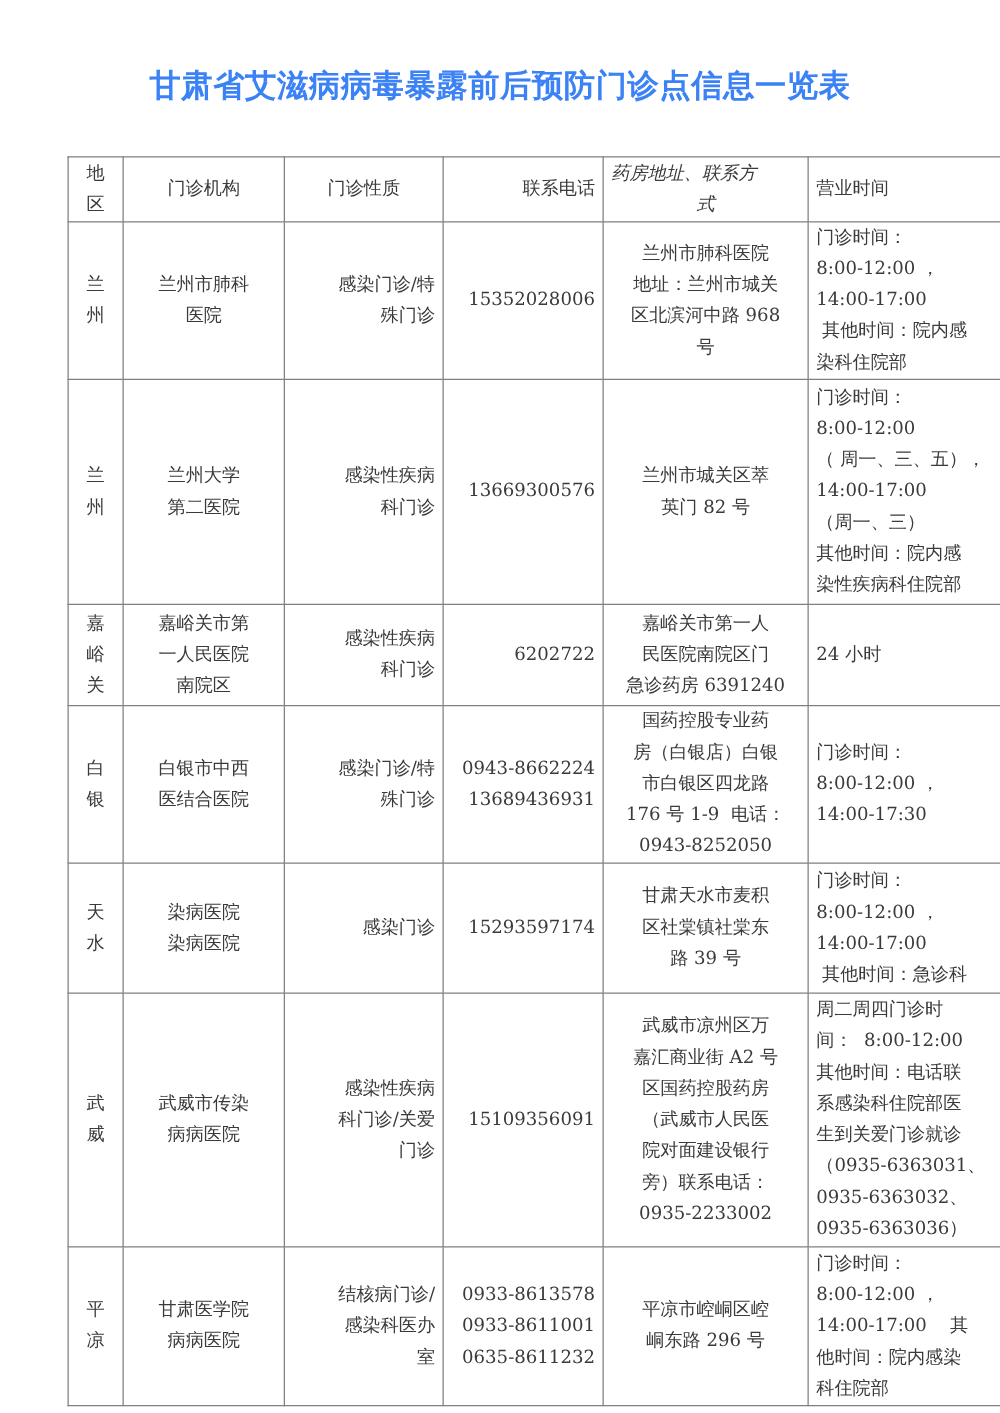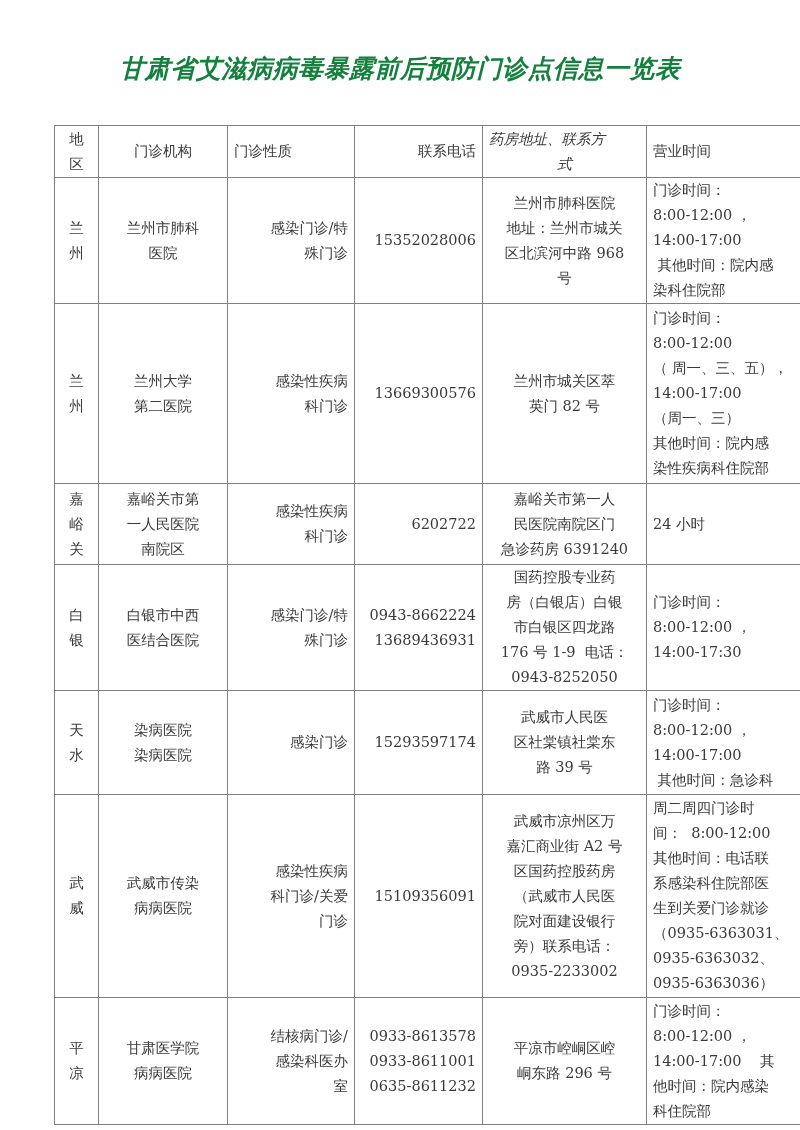--- a/index.html
+++ b/index.html
@@ -1,17 +1,17 @@
 <!DOCTYPE html>
 <html><head>
 <meta charset="utf-8">
 <style>
   html, body { margin: 0; padding: 0; background: #ffffff; }
   body { width: 800px; height: 1130px; position: relative; overflow: hidden; font-family: "DejaVu Serif", "Liberation Serif", serif; color: #333; }
-  .title { position: absolute; top: 52px; left: 0; width: 800px; text-align: center; font-family: "DejaVu Sans", "Liberation Sans", sans-serif; font-weight: bold; font-size: 25px; color: #15803d; letter-spacing: 0.5px; font-style: italic; }
+  .title { position: absolute; top: 52px; left: 0; width: 800px; text-align: center; font-family: "DejaVu Sans", "Liberation Sans", sans-serif; font-weight: bold; font-size: 25px; color: #3b82f6; letter-spacing: 0.5px; }
   table.grid { position: absolute; left: 54px; top: 125px; border-collapse: collapse; table-layout: fixed; width: 696px; }
   table.grid td, table.grid th { border: 1.5px solid #808080; font-weight: normal; font-size: 14.5px; line-height: 25px; color: #3a3a3a; padding: 0 6px; vertical-align: middle; word-break: break-all; }
   .c0 { width: 43px; text-align: center; padding: 0 !important; }
   .c1 { width: 116px; text-align: center; }
   .c2 { width: 114px; text-align: right; }
   .c3 { width: 115px; text-align: right; }
   .c4 { width: 151px; text-align: center; }
   .c5 { width: 156px; text-align: left; }
   th.c1, th.c2, th.c3, th.c4, th.c5 { }
   th.c4 { text-align: left; padding-left: 8px; font-style: italic; }
@@ -24,21 +24,21 @@
 <div class="title">甘肃省艾滋病病毒暴露前后预防门诊点信息一览表</div>
 
 <table class="grid">
   <thead>
     <tr style="height:52px">
       <th class="c0">
         <span class="line">地</span>
         <span class="line">区</span>
       </th>
       <th class="c1">门诊机构</th>
-      <th class="c2" style="text-align:left">门诊性质</th>
+      <th class="c2" style="text-align:center">门诊性质</th>
       <th class="c3">联系电话</th>
       <th class="c4">
         <span class="line">药房地址、联系方</span>
         <span class="line" style="text-align:center">式</span>
       </th>
       <th class="c5">营业时间</th>
     </tr>
   </thead>
   <tbody id="tbody">
       <tr style="height: 125px;">
@@ -167,21 +167,21 @@
           <span class="line">染病医院</span>
           <span class="line">染病医院</span>
         </td>
         <td class="c2">
           <span class="line">感染门诊</span>
         </td>
         <td class="c3">
           <span class="line">15293597174</span>
         </td>
         <td class="c4">
-          <span class="line">武威市人民医</span>
+          <span class="line">甘肃天水市麦积</span>
           <span class="line">区社棠镇社棠东</span>
           <span class="line">路 39 号</span>
         </td>
         <td class="c5">
           <span class="line">门诊时间：</span>
           <span class="line">8:00-12:00 ，</span>
           <span class="line">14:00-17:00</span>
           <span class="line"> 其他时间：急诊科</span>
         </td>
       </tr>

